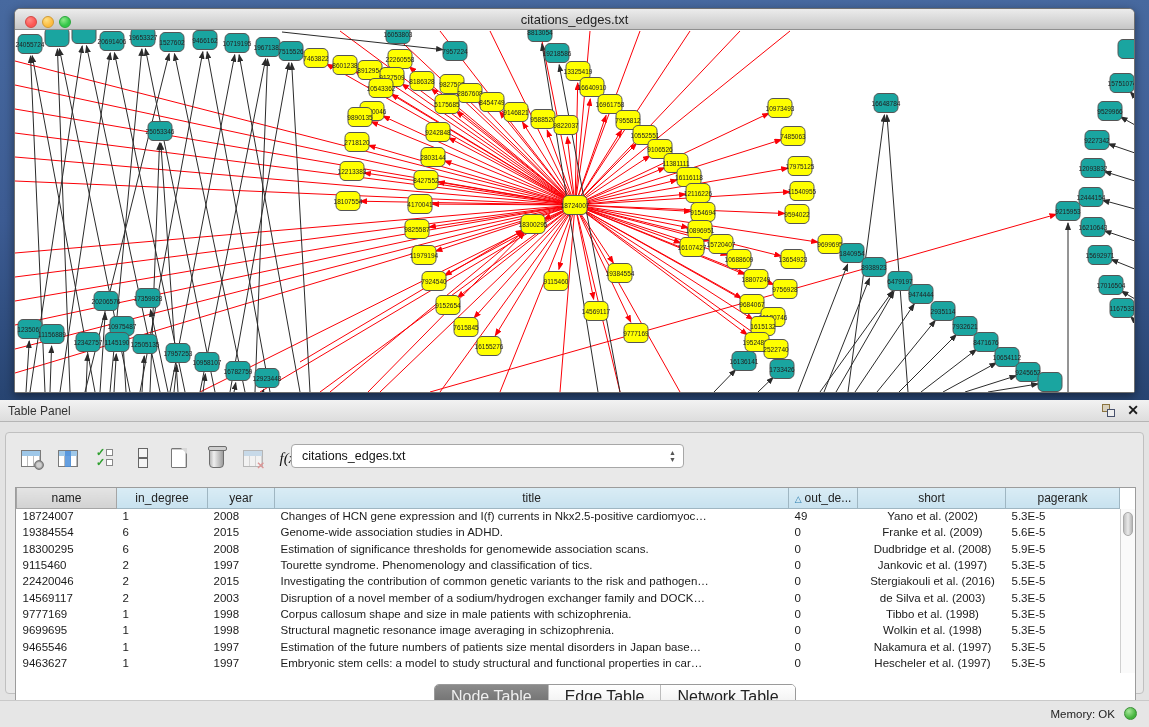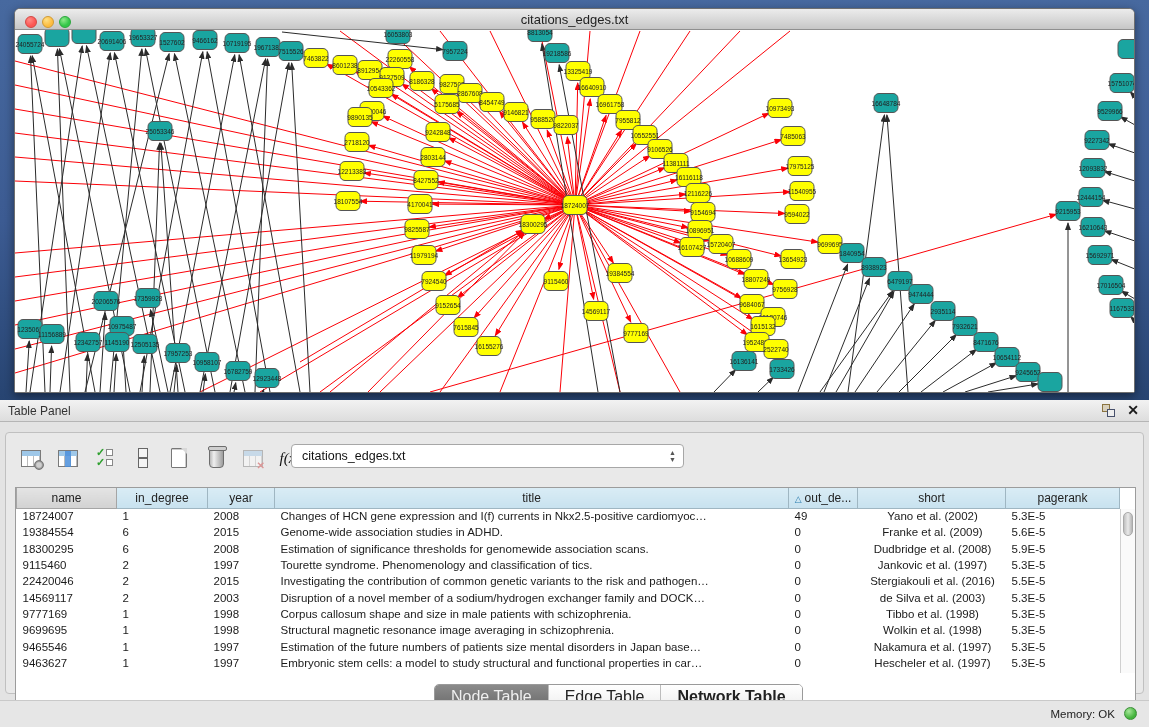--- a/index.html
+++ b/index.html
@@ -75,21 +75,21 @@
   table.data td { height:16.3px; padding:0 4px 0 6px; white-space:nowrap; overflow:hidden; border:none; }
   td.c-short { text-align:center; }
   .sort-tri { color:#2f7fb0; font-size:9px; margin-right:3px; }
   .vscroll { position:absolute; right:0; top:21px; width:15px; height:164px; background:#fafafa; border-left:1px solid #d0d0d0; }
   .vscroll .thumb { position:absolute; left:2px; top:3px; width:10px; height:24px; border-radius:6px;
     background:linear-gradient(90deg,#bfbfbf,#e9e9e9,#b5b5b5); border:1px solid #a9a9a9; }
 
   
   .seg { position:absolute; left:428px; top:251px; height:22px; display:flex; border:1px solid #9a9a9a; border-radius:5px; overflow:hidden; background:#fff; }
   .seg .seg-btn { padding:3px 16px 0 16px; font-size:16px; color:#222; border-right:1px solid #bdbdbd; background:linear-gradient(180deg,#ffffff,#f0f0f0); }
-  .seg .seg-btn:last-child { border-right:none;font-weight:bold; }
+  .seg .seg-btn:last-child { border-right:none; }
   .seg .seg-btn.active { background:linear-gradient(180deg,#8b8b8b,#6f6f6f); color:#efefef; }
 
   
   .statusbar { position:absolute; left:0; top:700px; width:1149px; height:36px; background:#e6e6e6; border-top:1px solid #c9c9c9; }
   .statusbar .mem { position:absolute; right:34px; top:7px; font-size:11.5px; color:#222; }
   .led { position:absolute; right:12px; top:6px; width:13px; height:13px; border-radius:50%;
     background:radial-gradient(circle at 35% 30%, #a7e79a,#43b33c 65%); border:1px solid #3a8f37; }
 </style>
 </head>
 <body>

